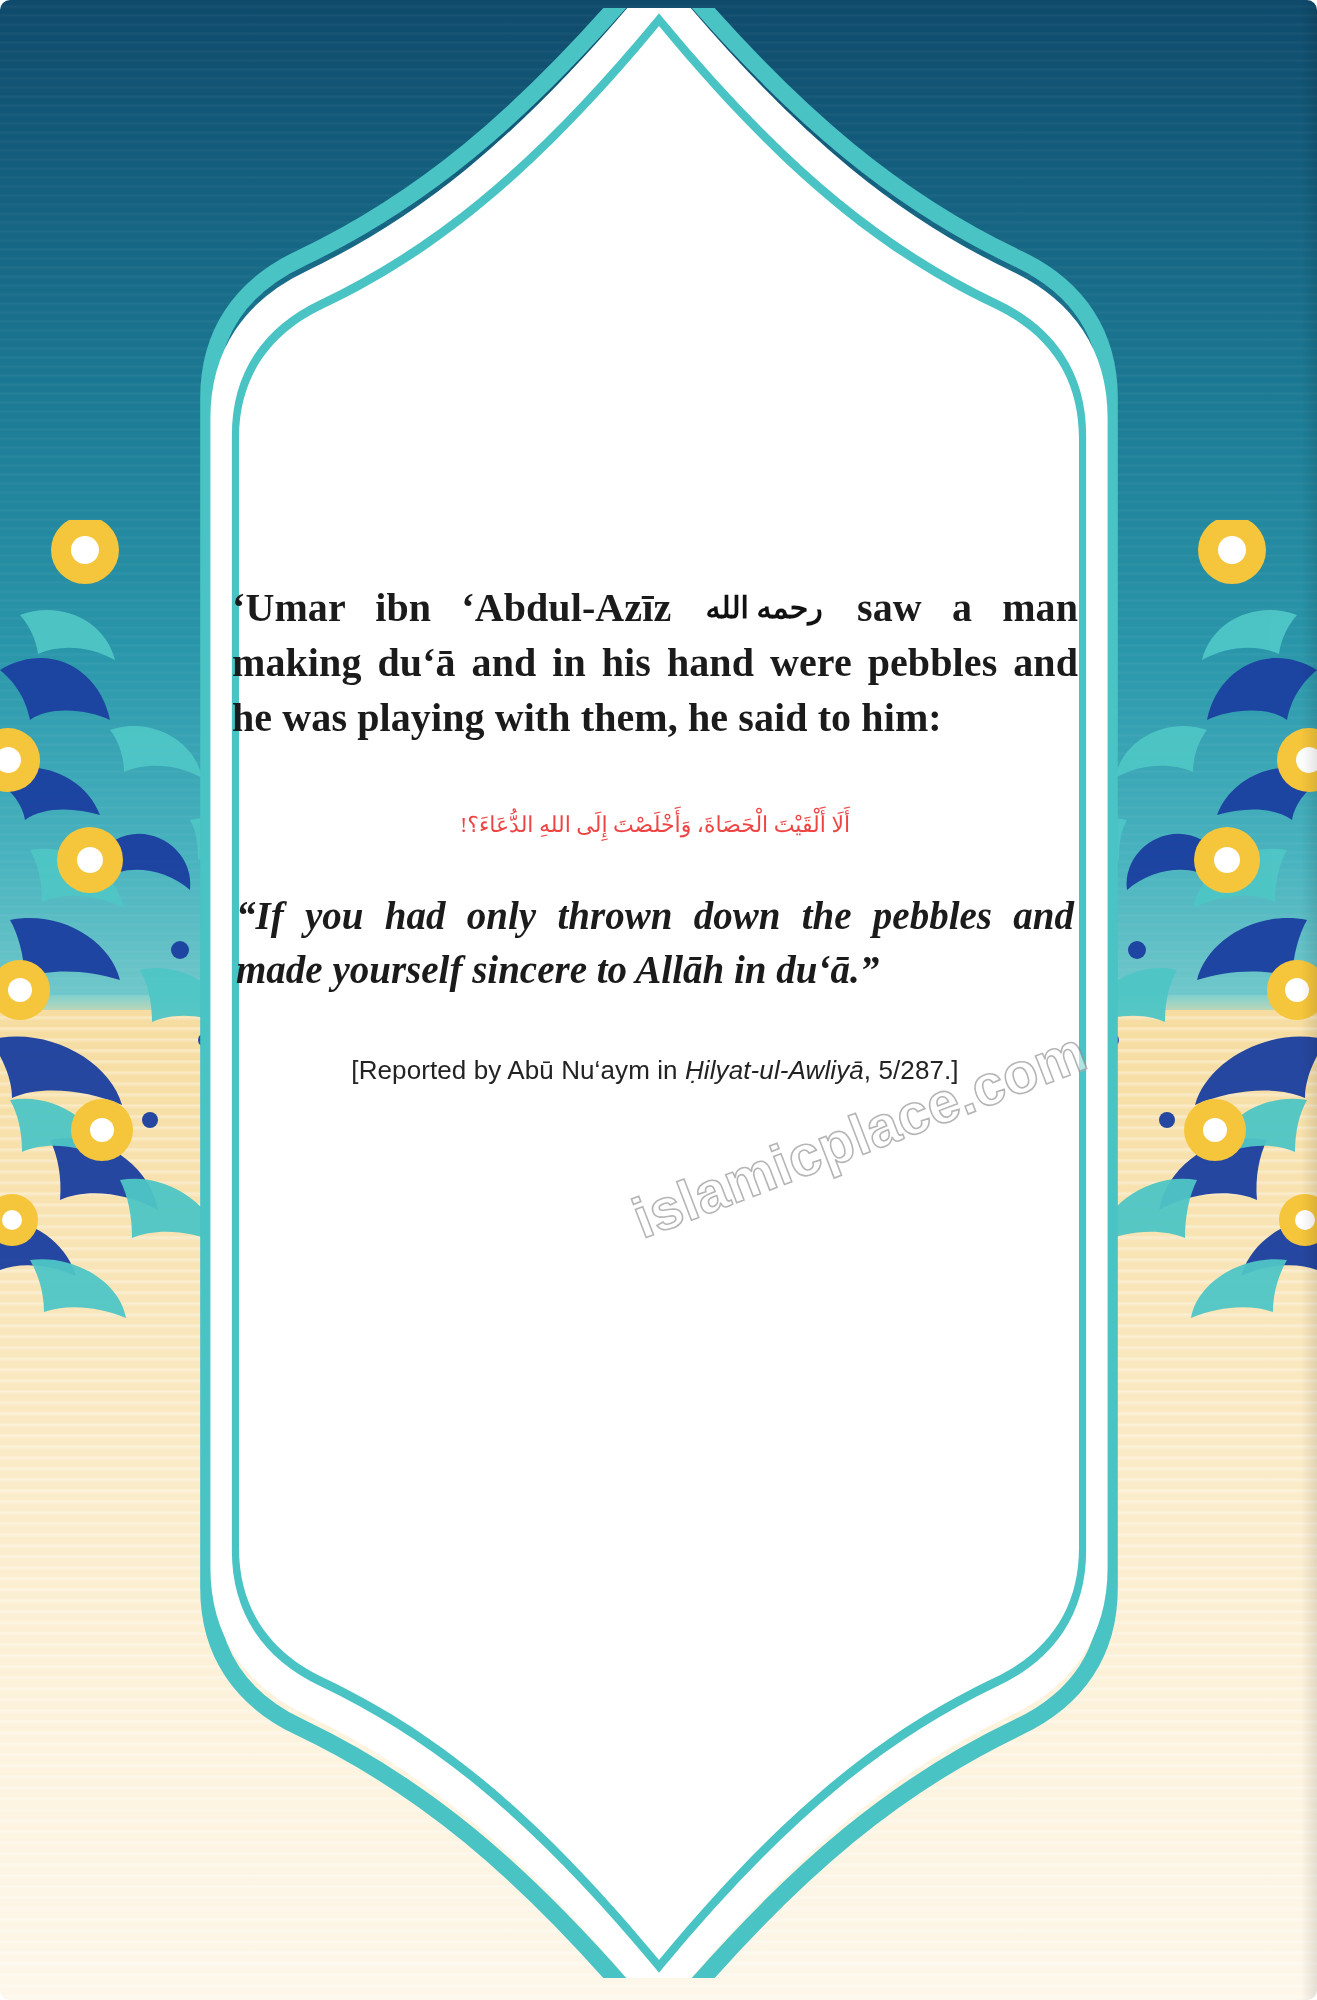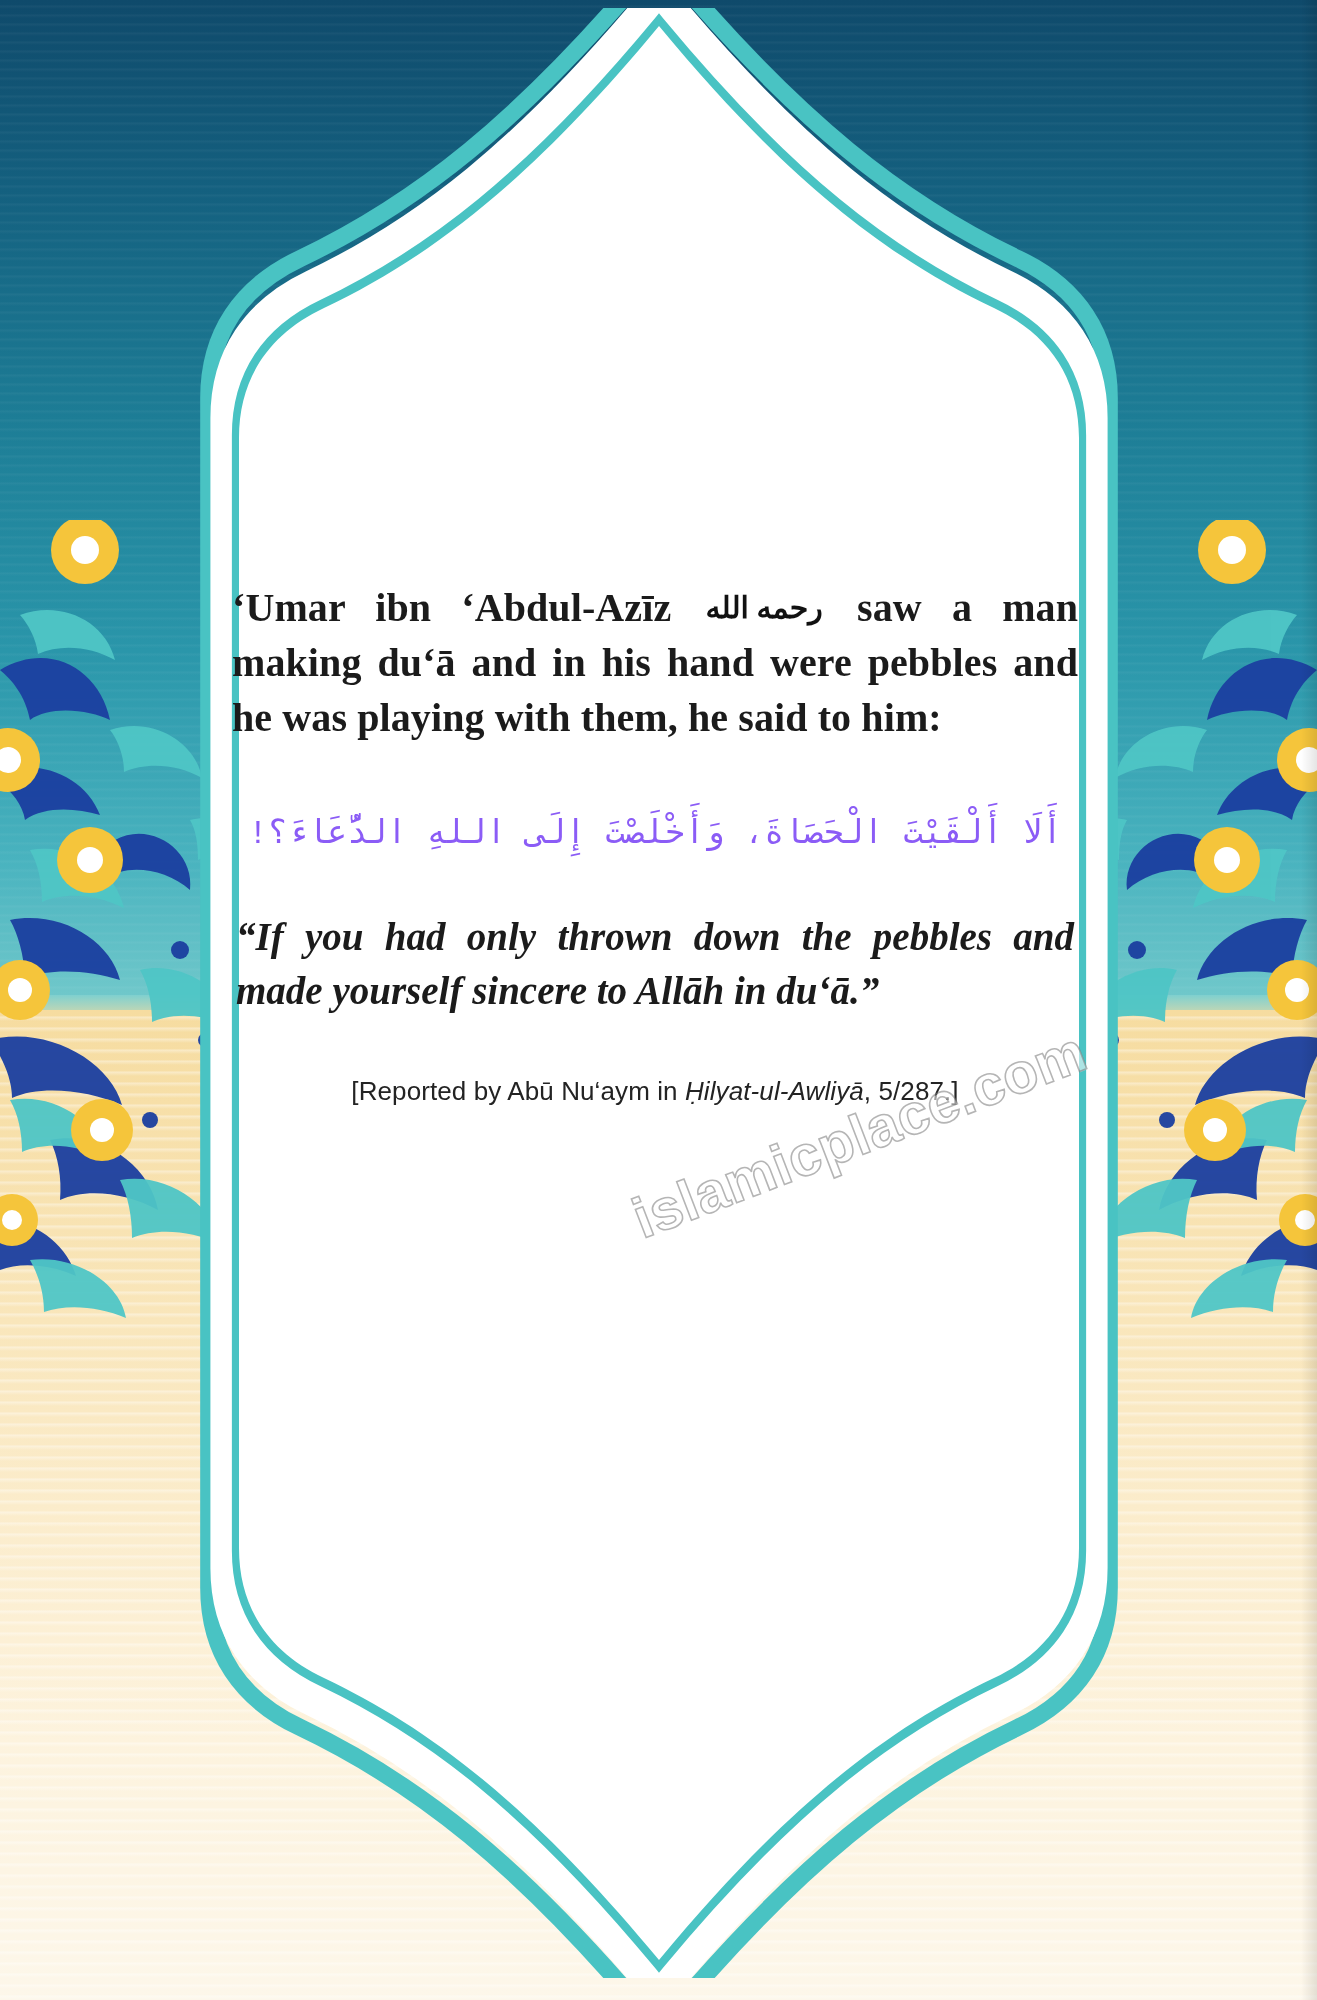--- a/index.html
+++ b/index.html
@@ -9,20 +9,21 @@
   }
   body {
     font-family: "Liberation Serif", serif;
   }
   .page {
     position: relative;
     width: 1317px;
     height: 2000px;
     overflow: hidden;
     background: #ffffff;
+    border-radius: 10px;
   }
 
   
   .bg-sky {
     position: absolute;
     left: 0; top: 0;
     width: 1317px;
     height: 1050px;
     background: linear-gradient(180deg,
         #0f4a6b 0%,
@@ -119,24 +120,24 @@
   .intro .sallam {
     display: inline-block;
     font-size: 30px;
     transform: translateY(-3px);
     padding: 0 4px;
     color: #111;
   }
   .arabic {
     direction: rtl;
     unicode-bidi: bidi-override;
-    font-family: Liberation Mono, monospace;
-    font-size: 33px;
+    font-family: Liberation Serif, serif;
+    font-size: 22px;
     line-height: 1.9;
-    color: #8b5cf6;
+    color: #ef4444;
     text-align: center;
     margin: 58px 0 44px 0;
     white-space: nowrap;
   }
   .translation {
     font-family: "Liberation Serif", serif;
     font-weight: bold;
     font-style: italic;
     font-size: 39px;
     line-height: 1.38;

